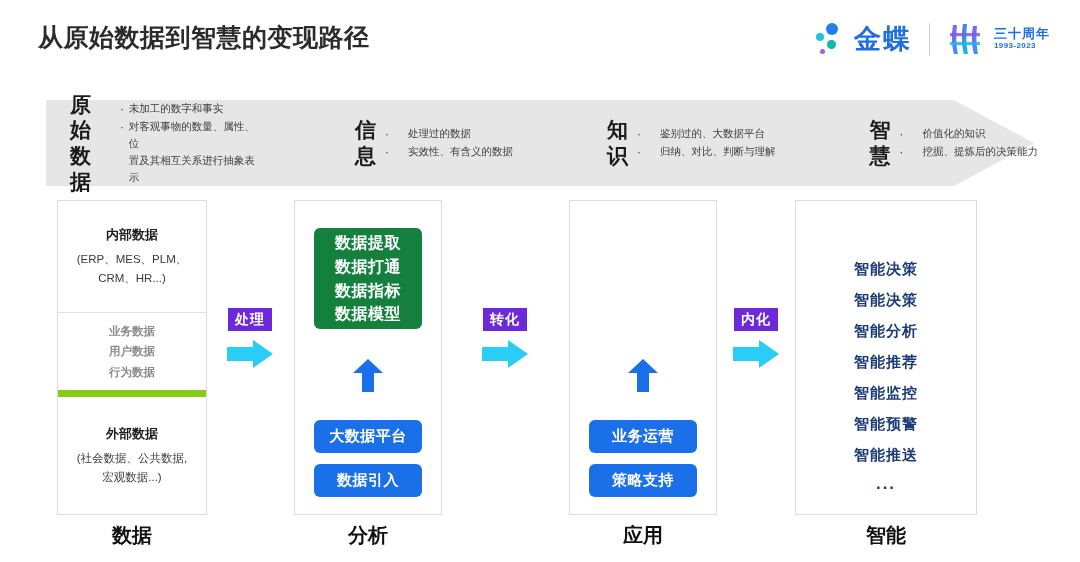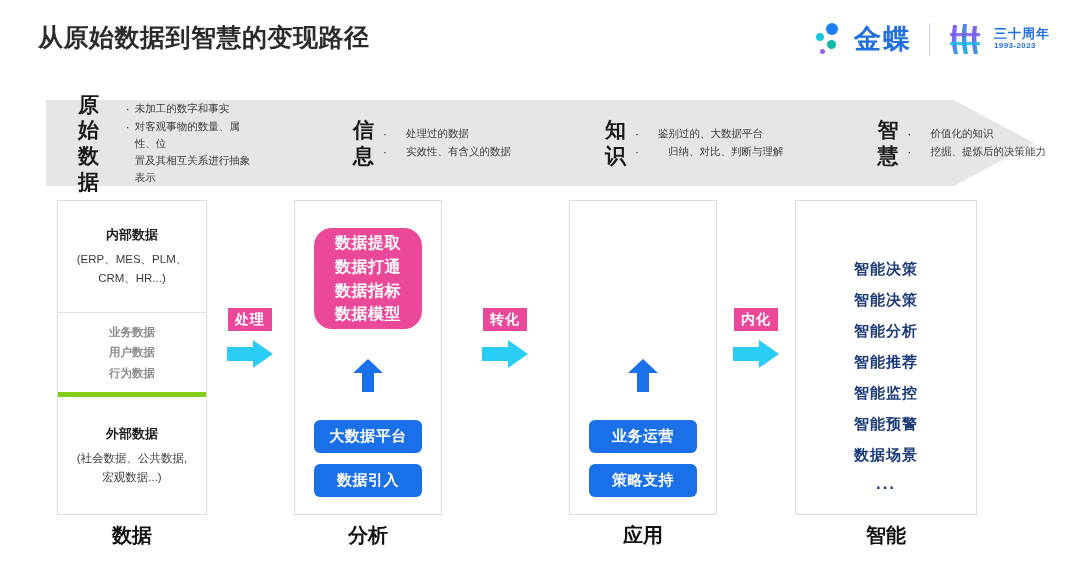--- a/index.html
+++ b/index.html
@@ -103,21 +103,21 @@
     left: 46px;
     top: 100px;
     width: 988px;
     height: 86px;
     background: #e6e6e6;
     -webkit-clip-path: polygon(0 0, 908px 0, 908px -14px, 988px 43px, 908px 100px, 908px 86px, 0 86px);
     clip-path: polygon(0 0, 908px 0, 908px 0, 988px 43px, 908px 86px, 908px 86px, 0 86px);
   }
   .band-inner {
     position: absolute;
-    left: 58px;
+    left: 50px;
     top: 100px;
     width: 988px;
     height: 72px;
     display: flex;
     gap: 28px;
   }
   .band-stage {
     display: flex;
     align-items: center;
     height: 86px;
@@ -182,21 +182,21 @@
   #col1 { left: 57px; width: 150px; }
   .c1-sec {
     box-sizing: border-box;
     display: flex;
     flex-direction: column;
     align-items: center;
     justify-content: center;
     text-align: center;
   }
   .c1-sec.top    { height: 112px; border-bottom: 1px solid #e2e2e2; }
-  .c1-sec.mid    { height: 84px;  border-bottom: 5px solid #84cc16; text-align: right; }
+  .c1-sec.mid    { height: 84px;  border-bottom: 7px solid #84cc16; text-align: right; }
   .c1-sec.bottom { height: 117px; }
   .c1-head {
     font-size: 13px;
     font-weight: bold;
     color: #1c1c1c;
     margin-bottom: 6px;
   }
   .c1-sub {
     font-size: 11.5px;
     color: #3a3a3a;
@@ -217,22 +217,22 @@
     left: 0; top: 0;
     width: 100%; height: 100%;
   }
   .big-card {
     position: absolute;
     left: 50%;
     transform: translateX(-50%);
     top: 27px;
     width: 108px;
     height: 101px;
-    background: #ec4899;
-    border-radius: 18px;
+    background: #15803d;
+    border-radius: 6px;
     color: #fff;
     font-size: 16px;
     font-weight: bold;
     line-height: 1.47;
     display: flex;
     align-items: center;
     justify-content: center;
     text-align: center;
     letter-spacing: 0.5px;
   }
@@ -289,21 +289,21 @@
 
   
   .connector {
     position: absolute;
     top: 108px;
     width: 72px;
     text-align: center;
   }
   .conn-label {
     display: inline-block;
-    background: #ec4899;
+    background: #6d28d9;
     color: #ffffff;
     font-size: 14px;
     font-weight: bold;
     padding: 3px 7px 4px 7px;
     letter-spacing: 1px;
     line-height: 1.15;
   }
   .conn-arrow {
     margin: 8px auto 0 auto;
     width: 46px;
@@ -391,21 +391,21 @@
   <div class="band-stage" style="margin-left:66px;">
     <div class="stage-title">知
 识</div>
     <div class="band-bullets">
       <div class="band-bullet">
         <span class="bdot">·</span>
         <span class="btxt" style="margin-left:14px;">鉴别过的、大数据平台</span>
       </div>
       <div class="band-bullet">
         <span class="bdot">·</span>
-        <span class="btxt" style="margin-left:24px;">归纳、对比、判断与理解</span>
+        <span class="btxt" style="margin-left:14px;">归纳、对比、判断与理解</span>
       </div>
     </div>
   </div>
 
   <div class="band-stage" style="margin-left:66px;">
     <div class="stage-title">智
 慧</div>
     <div class="band-bullets">
       <div class="band-bullet">
         <span class="bdot">·</span>
@@ -499,19 +499,19 @@
   </div>
 
   <div class="col" id="col4">
     <div class="c4-list">
       <div class="c4-item">智能决策</div>
       <div class="c4-item">智能决策</div>
       <div class="c4-item">智能分析</div>
       <div class="c4-item">智能推荐</div>
       <div class="c4-item">智能监控</div>
       <div class="c4-item">智能预警</div>
-      <div class="c4-item">数据场景</div>
+      <div class="c4-item">智能推送</div>
       <div class="c4-ellip">...</div>
     </div>
   </div>
   <div class="col-label" style="left:795px; width:182px;">智能</div>
 
 </div>
 
 </body></html>

